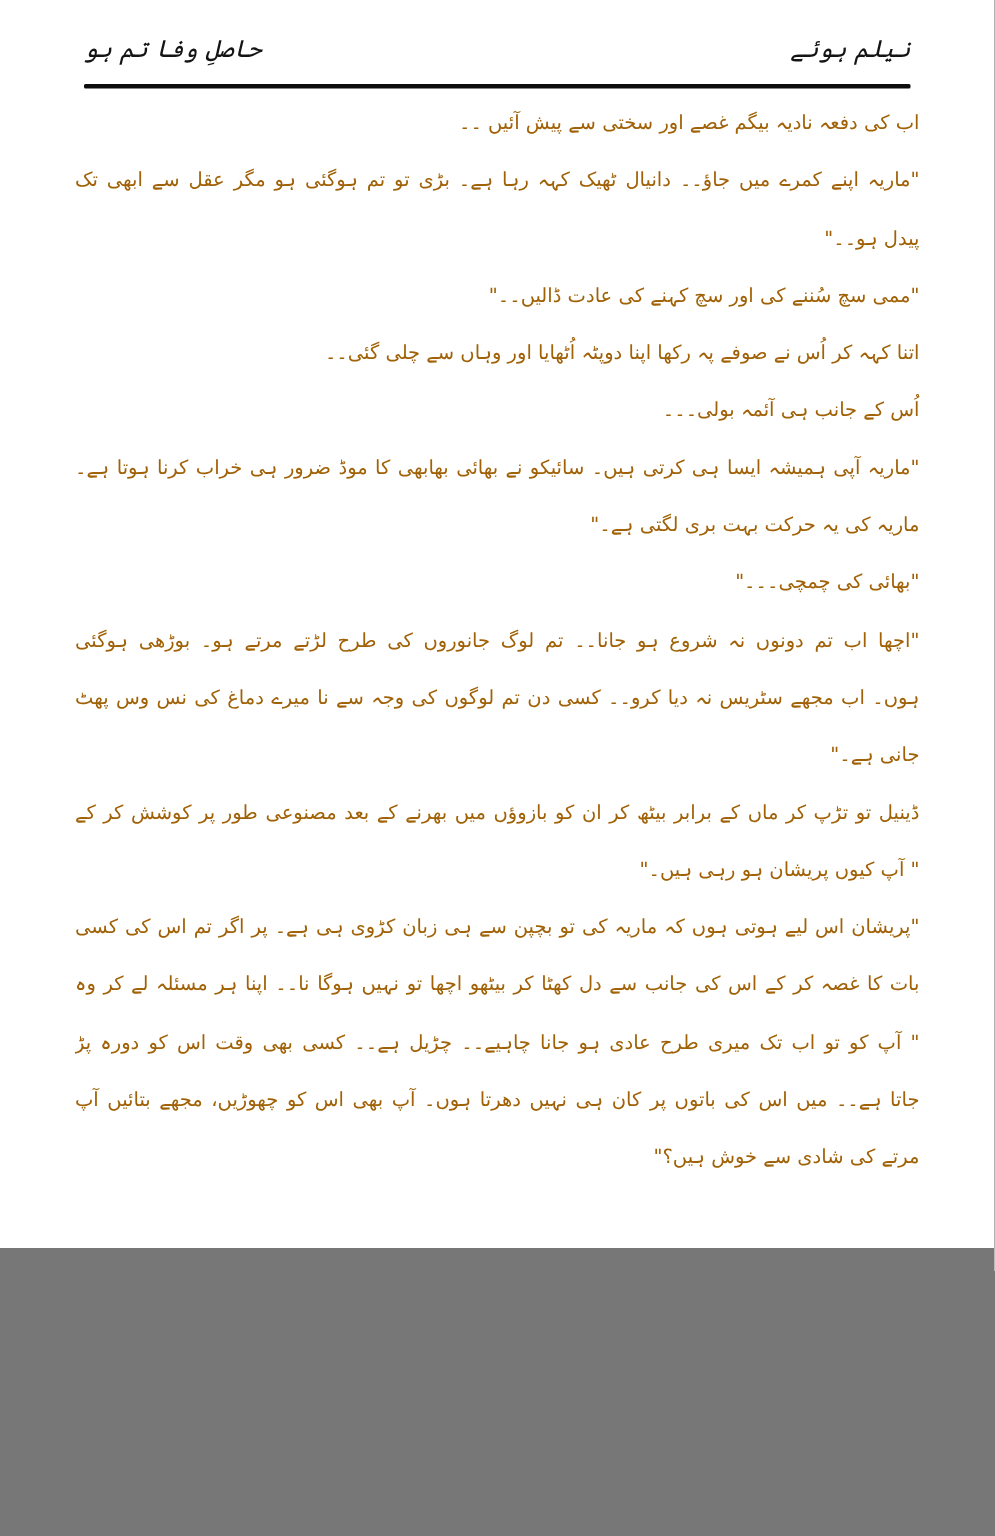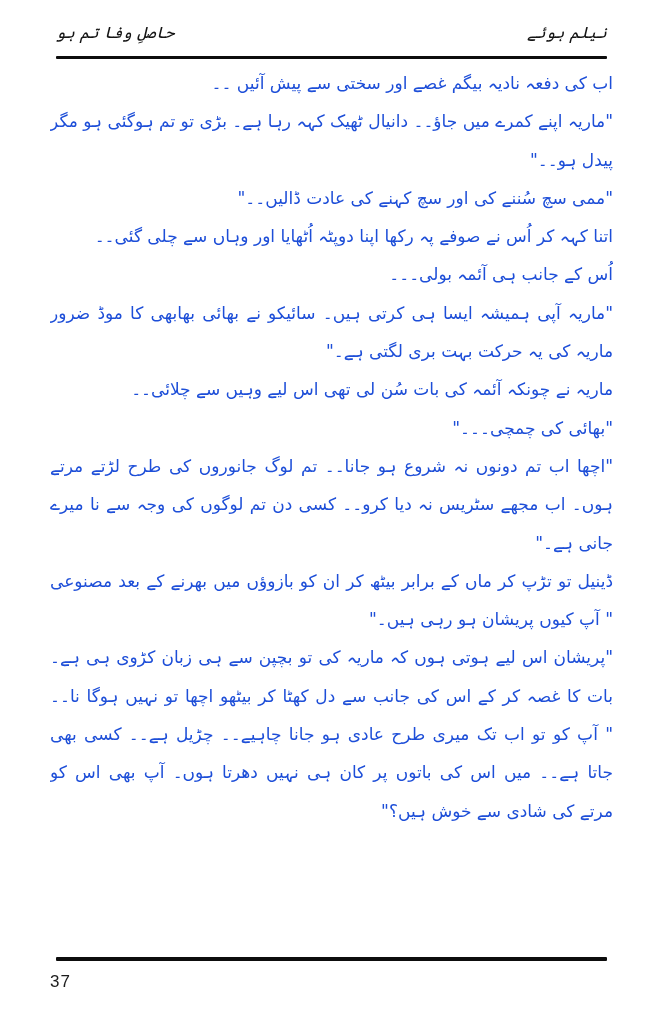--- a/index.html
+++ b/index.html
@@ -1,19 +1,19 @@
 <!DOCTYPE html>
 <html lang="ur"><head>
 <meta charset="utf-8">
 <style>
   * { margin:0; padding:0; box-sizing:border-box; }
   html,body { background:#777; }
   .page {
     position:relative;
-    width:663px; height:1024px;
+    width:663px; height:832px;
     margin:0 auto;
     background:#ffffff;
     color:#161616;
     font-family:"DejaVu Sans", sans-serif;
     overflow:hidden;
   }
   .content {
     position:absolute;
     left:50px; right:50px; top:0; bottom:0;
   }
@@ -40,24 +40,24 @@
   .rule.bottom { top:957px; height:4px; }
   .body-text {
     position:absolute;
     top:64px; left:0; right:0;
     direction:rtl;
     text-align:right;
   }
   .body-text p.line {
     height:38.3px;
     line-height:38.3px;
-    font-size:17px;
+    font-size:13px;
     white-space:nowrap;
     overflow:hidden;
-    color:#1d4ed8;
+    color:#a16207;
   }
   .body-text p.line.justify {
     white-space:normal;
     text-align:justify;
     text-align-last:justify;
   }
   .page-number {
     position:absolute;
     top:972px; left:0; right:0;
     font-family:"Liberation Sans", sans-serif;
@@ -81,21 +81,20 @@
 
     <div class="body-text" dir="rtl" lang="ur">
         <p class="line">اب کی دفعہ نادیہ بیگم غصے اور سختی سے پیش آئیں ۔۔</p>
         <p class="line justify">"ماریہ اپنے کمرے میں جاؤ۔۔ دانیال ٹھیک کہہ رہا ہے۔ بڑی تو تم ہوگئی ہو مگر عقل سے ابھی تک</p>
         <p class="line">پیدل ہو۔۔"</p>
         <p class="line">"ممی سچ سُننے کی اور سچ کہنے کی عادت ڈالیں۔۔"</p>
         <p class="line">اتنا کہہ کر اُس نے صوفے پہ رکھا اپنا دوپٹہ اُٹھایا اور وہاں سے چلی گئی۔۔</p>
         <p class="line">اُس کے جانب ہی آئمہ بولی۔۔۔</p>
         <p class="line justify">"ماریہ آپی ہمیشہ ایسا ہی کرتی ہیں۔ سائیکو نے بھائی بھابھی کا موڈ ضرور ہی خراب کرنا ہوتا ہے۔ مجھے</p>
         <p class="line">ماریہ کی یہ حرکت بہت بری لگتی ہے۔"</p>
-        <p class="line">ماریہ نے چونکہ آئمہ کی بات سُن لی تھی اس لیے وہیں سے چلائی۔۔</p>
         <p class="line">"بھائی کی چمچی۔۔۔"</p>
         <p class="line justify">"اچھا اب تم دونوں نہ شروع ہو جانا۔۔ تم لوگ جانوروں کی طرح لڑتے مرتے ہو۔ بوڑھی ہوگئی</p>
         <p class="line justify">ہوں۔ اب مجھے سٹریس نہ دیا کرو۔۔ کسی دن تم لوگوں کی وجہ سے نا میرے دماغ کی نس وس پھٹ</p>
         <p class="line">جانی ہے۔"</p>
         <p class="line justify">ڈینیل تو تڑپ کر ماں کے برابر بیٹھ کر ان کو بازوؤں میں بھرنے کے بعد مصنوعی طور پر کوشش کر کے نکالے</p>
         <p class="line">" آپ کیوں پریشان ہو رہی ہیں۔"</p>
         <p class="line justify">"پریشان اس لیے ہوتی ہوں کہ ماریہ کی تو بچپن سے ہی زبان کڑوی ہی ہے۔ پر اگر تم اس کی کسی</p>
         <p class="line justify">بات کا غصہ کر کے اس کی جانب سے دل کھٹا کر بیٹھو اچھا تو نہیں ہوگا نا۔۔ اپنا ہر مسئلہ لے کر وہ آتی تو</p>
         <p class="line justify">" آپ کو تو اب تک میری طرح عادی ہو جانا چاہیے۔۔ چڑیل ہے۔۔ کسی بھی وقت اس کو دورہ پڑ</p>
         <p class="line justify">جاتا ہے۔۔ میں اس کی باتوں پر کان ہی نہیں دھرتا ہوں۔ آپ بھی اس کو چھوڑیں، مجھے بتائیں آپ</p>

